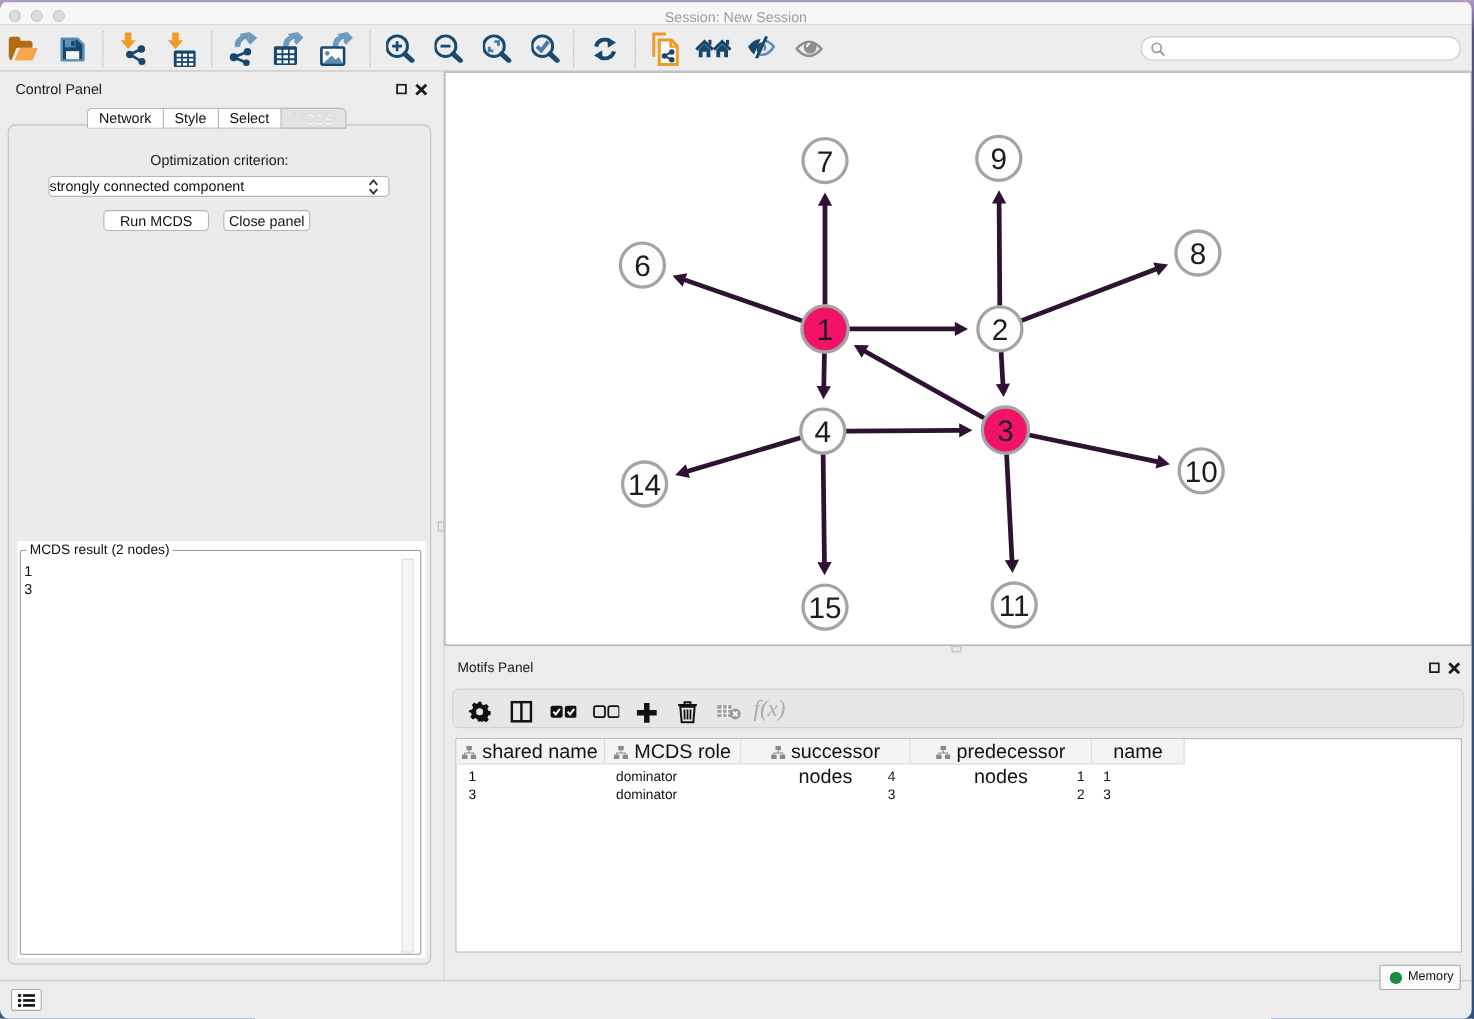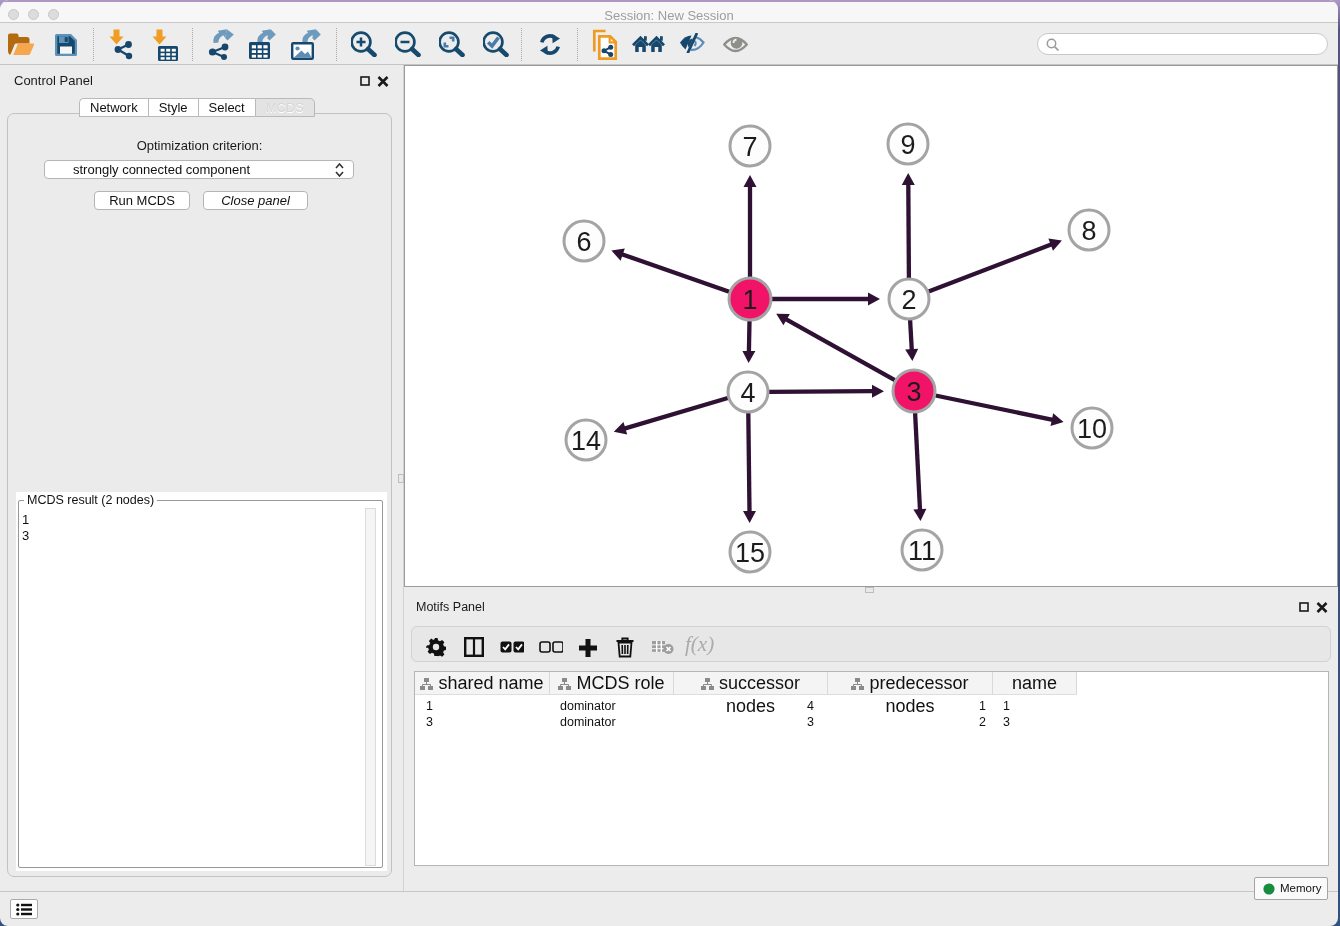--- a/index.html
+++ b/index.html
@@ -29,21 +29,21 @@
   .tabs { position:absolute; left:79px; top:98px; height:19px; display:flex; z-index:5; }
   .tab { height:19px; line-height:18px; font-size:13px; color:#111; background:#fff;
          border:1px solid #b9b9b9; border-right:none; padding:0 10px; text-align:center; }
   .tab:first-child { border-radius:5px 0 0 0; }
   .tab:last-child  { border-radius:0 5px 0 0; border-right:1px solid #b9b9b9; }
   .tab.sel { background:#e3e3e3; color:#d6d6d6; text-shadow:0 1px 0 #ffffff; }
   .optlabel { position:absolute; left:7px; top:138px; width:385px; text-align:center;
               font-size:13px; color:#1a1a1a; }
   .dropdown { position:absolute; left:44px; top:160px; width:310px; height:19px; background:#fff;
               border:1px solid #b5b5b5; border-radius:4px; font-size:13px; color:#111;
-              line-height:17px; padding-left:28px; }
+              line-height:17px; padding-left:0; }
   .btn { position:absolute; top:191px; height:19px; background:#fff; border:1px solid #b5b5b5;
          border-radius:4px; font-size:13px; color:#111; text-align:center; line-height:17px; }
   .resultwhite { position:absolute; left:16px; top:492px; width:371px; height:379px; background:#fff; }
   .fset { position:absolute; left:18px; top:500px; width:365px; height:368px;
           border:1px solid #989898; border-radius:2px; }
   .fset-legend { position:absolute; left:24px; top:493px; background:#fff; padding:0 3px;
                  font-size:12.5px; color:#111; }
   .scrolltrack { position:absolute; left:365px; top:508px; width:11px; height:358px;
                  background:#f5f5f5; border:1px solid #dcdcdc; }
   .resitem { position:absolute; left:22px; font-size:13px; color:#111; }
@@ -273,21 +273,21 @@
       <div class="tab sel">MCDS</div>
   </div>
   <div class="optlabel">Optimization criterion:</div>
   <div class="dropdown">strongly connected component
     <svg width="9" height="14" viewBox="0 0 9 14" style="position:absolute;right:9px;top:2px;">
       <path d="M1 5 L4.5 1 L8 5" fill="none" stroke="#333" stroke-width="1.6"></path>
       <path d="M1 9 L4.5 13 L8 9" fill="none" stroke="#333" stroke-width="1.6"></path>
     </svg>
   </div>
   <div class="btn" style="left:94px; width:96px;">Run MCDS</div>
-  <div class="btn" style="left:203px; width:105px;font-style:italic;">Close panel</div>
+  <div class="btn" style="left:203px; width:79px;">Close panel</div>
   <div class="resultwhite"></div>
   <div class="fset"></div>
   <div class="fset-legend">MCDS result (2 nodes)</div>
   <div class="scrolltrack"></div>
   <div class="resitem" style="top:512px;">1</div>
   <div class="resitem" style="top:528px;">3</div>
 
   <div class="netwin">
     <svg width="932" height="499" viewBox="0 0 932 499" style="position:absolute;left:0;top:22px;">
       <g stroke="#2e1133" stroke-width="4.3">

